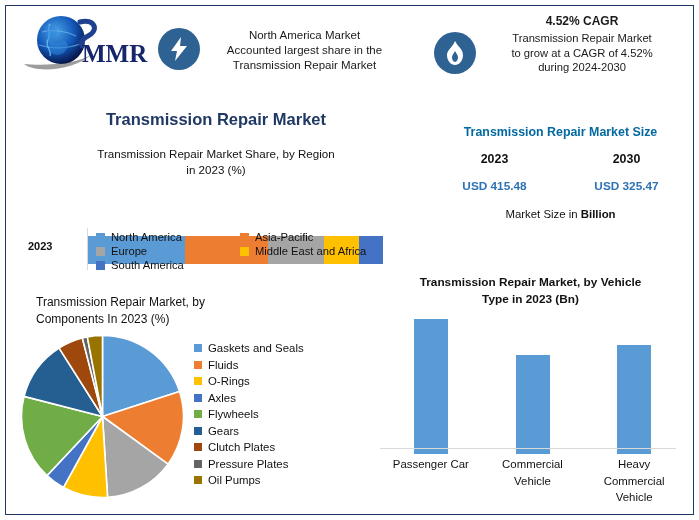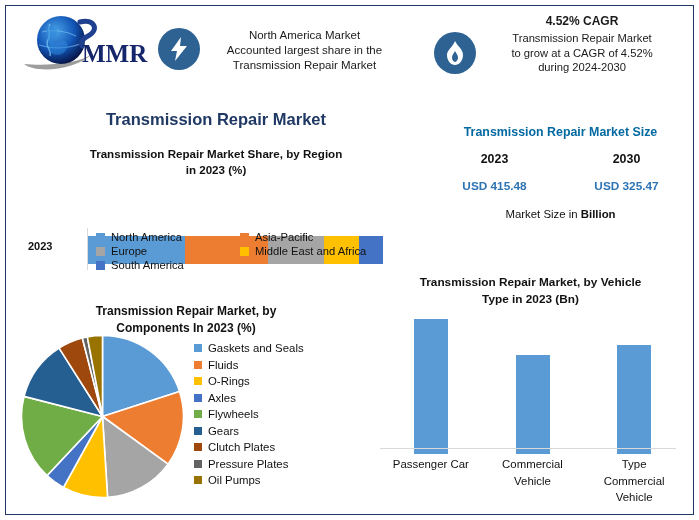--- a/index.html
+++ b/index.html
@@ -46,21 +46,21 @@
   #main-title {
     position:absolute; left:0; top:104px; width:420px;
     text-align:center;
     font-size:16.5px; font-weight:bold; color:#1f3864;
   }
 
   
   #region-panel { position:absolute; left:0; top:140px; width:420px; height:140px; }
   #region-title {
     width:400px; margin:0 auto;
-    text-align:center; font-size:11.6px; font-weight:bold; color:#111;
+    text-align:center; font-size:11.6px; font-weight:normal; color:#111;
     line-height:1.35;
   }
   #region-plot { position:absolute; left:0; top:42px; width:420px; height:42px; }
   #region-axis-label {
     position:absolute; left:22px; top:52px;
     font-size:11px; font-weight:bold; color:#111;
   }
   #region-axis-line {
     position:absolute; left:81px; top:40px; width:1px; height:42px; background:#d9d9d9;
   }
@@ -85,22 +85,22 @@
   #size-years { display:flex; justify-content:center; gap:60px; margin-top:11px; }
   .size-year { font-size:12.4px; font-weight:bold; color:#111; width:72px; }
   #size-values { display:flex; justify-content:center; gap:60px; margin-top:13px; }
   .size-value { font-size:11.8px; font-weight:bold; color:#2e74b5; width:72px; }
   #size-foot { margin-top:15px; font-size:11.4px; color:#111; }
   #size-foot b { font-weight:bold; }
 
   
   #pie-panel { position:absolute; left:0; top:284px; width:360px; height:226px; }
   #pie-title {
-    width:300px; margin:13px auto;
-    text-align:center; font-size:12px; font-weight:bold; color:#111; line-height:1.4;
+    width:300px; margin:4px auto;
+    text-align:left; font-size:12px; font-weight:normal; color:#111; line-height:1.4;
   }
   #pie-wrap { position:absolute; left:14px; top:44px; width:165px; height:165px; }
   #pie-legend {
     position:absolute; left:188px; top:334px; width:168px;
     font-size:11.4px; color:#111;
   }
   #pie-legend .pl-row { display:flex; align-items:center; height:16.5px; }
   #pie-legend .pl-swatch { width:8px; height:8px; margin-right:6px; flex:0 0 auto; }
 
   
@@ -307,20 +307,20 @@
     <div id="vehicle-baseline"></div>
     <div id="vehicle-xlabels">
         <div class="vxlabel" style="width: 101.667px;">
           <div>Passenger Car</div>
         </div>
         <div class="vxlabel" style="width: 101.667px;">
           <div>Commercial</div>
           <div>Vehicle</div>
         </div>
         <div class="vxlabel" style="width: 101.667px;">
-          <div>Type</div>
+          <div>Heavy</div>
           <div>Commercial</div>
           <div>Vehicle</div>
         </div>
       </div>
   </div>
 
 </div>
 
 </body></html>

